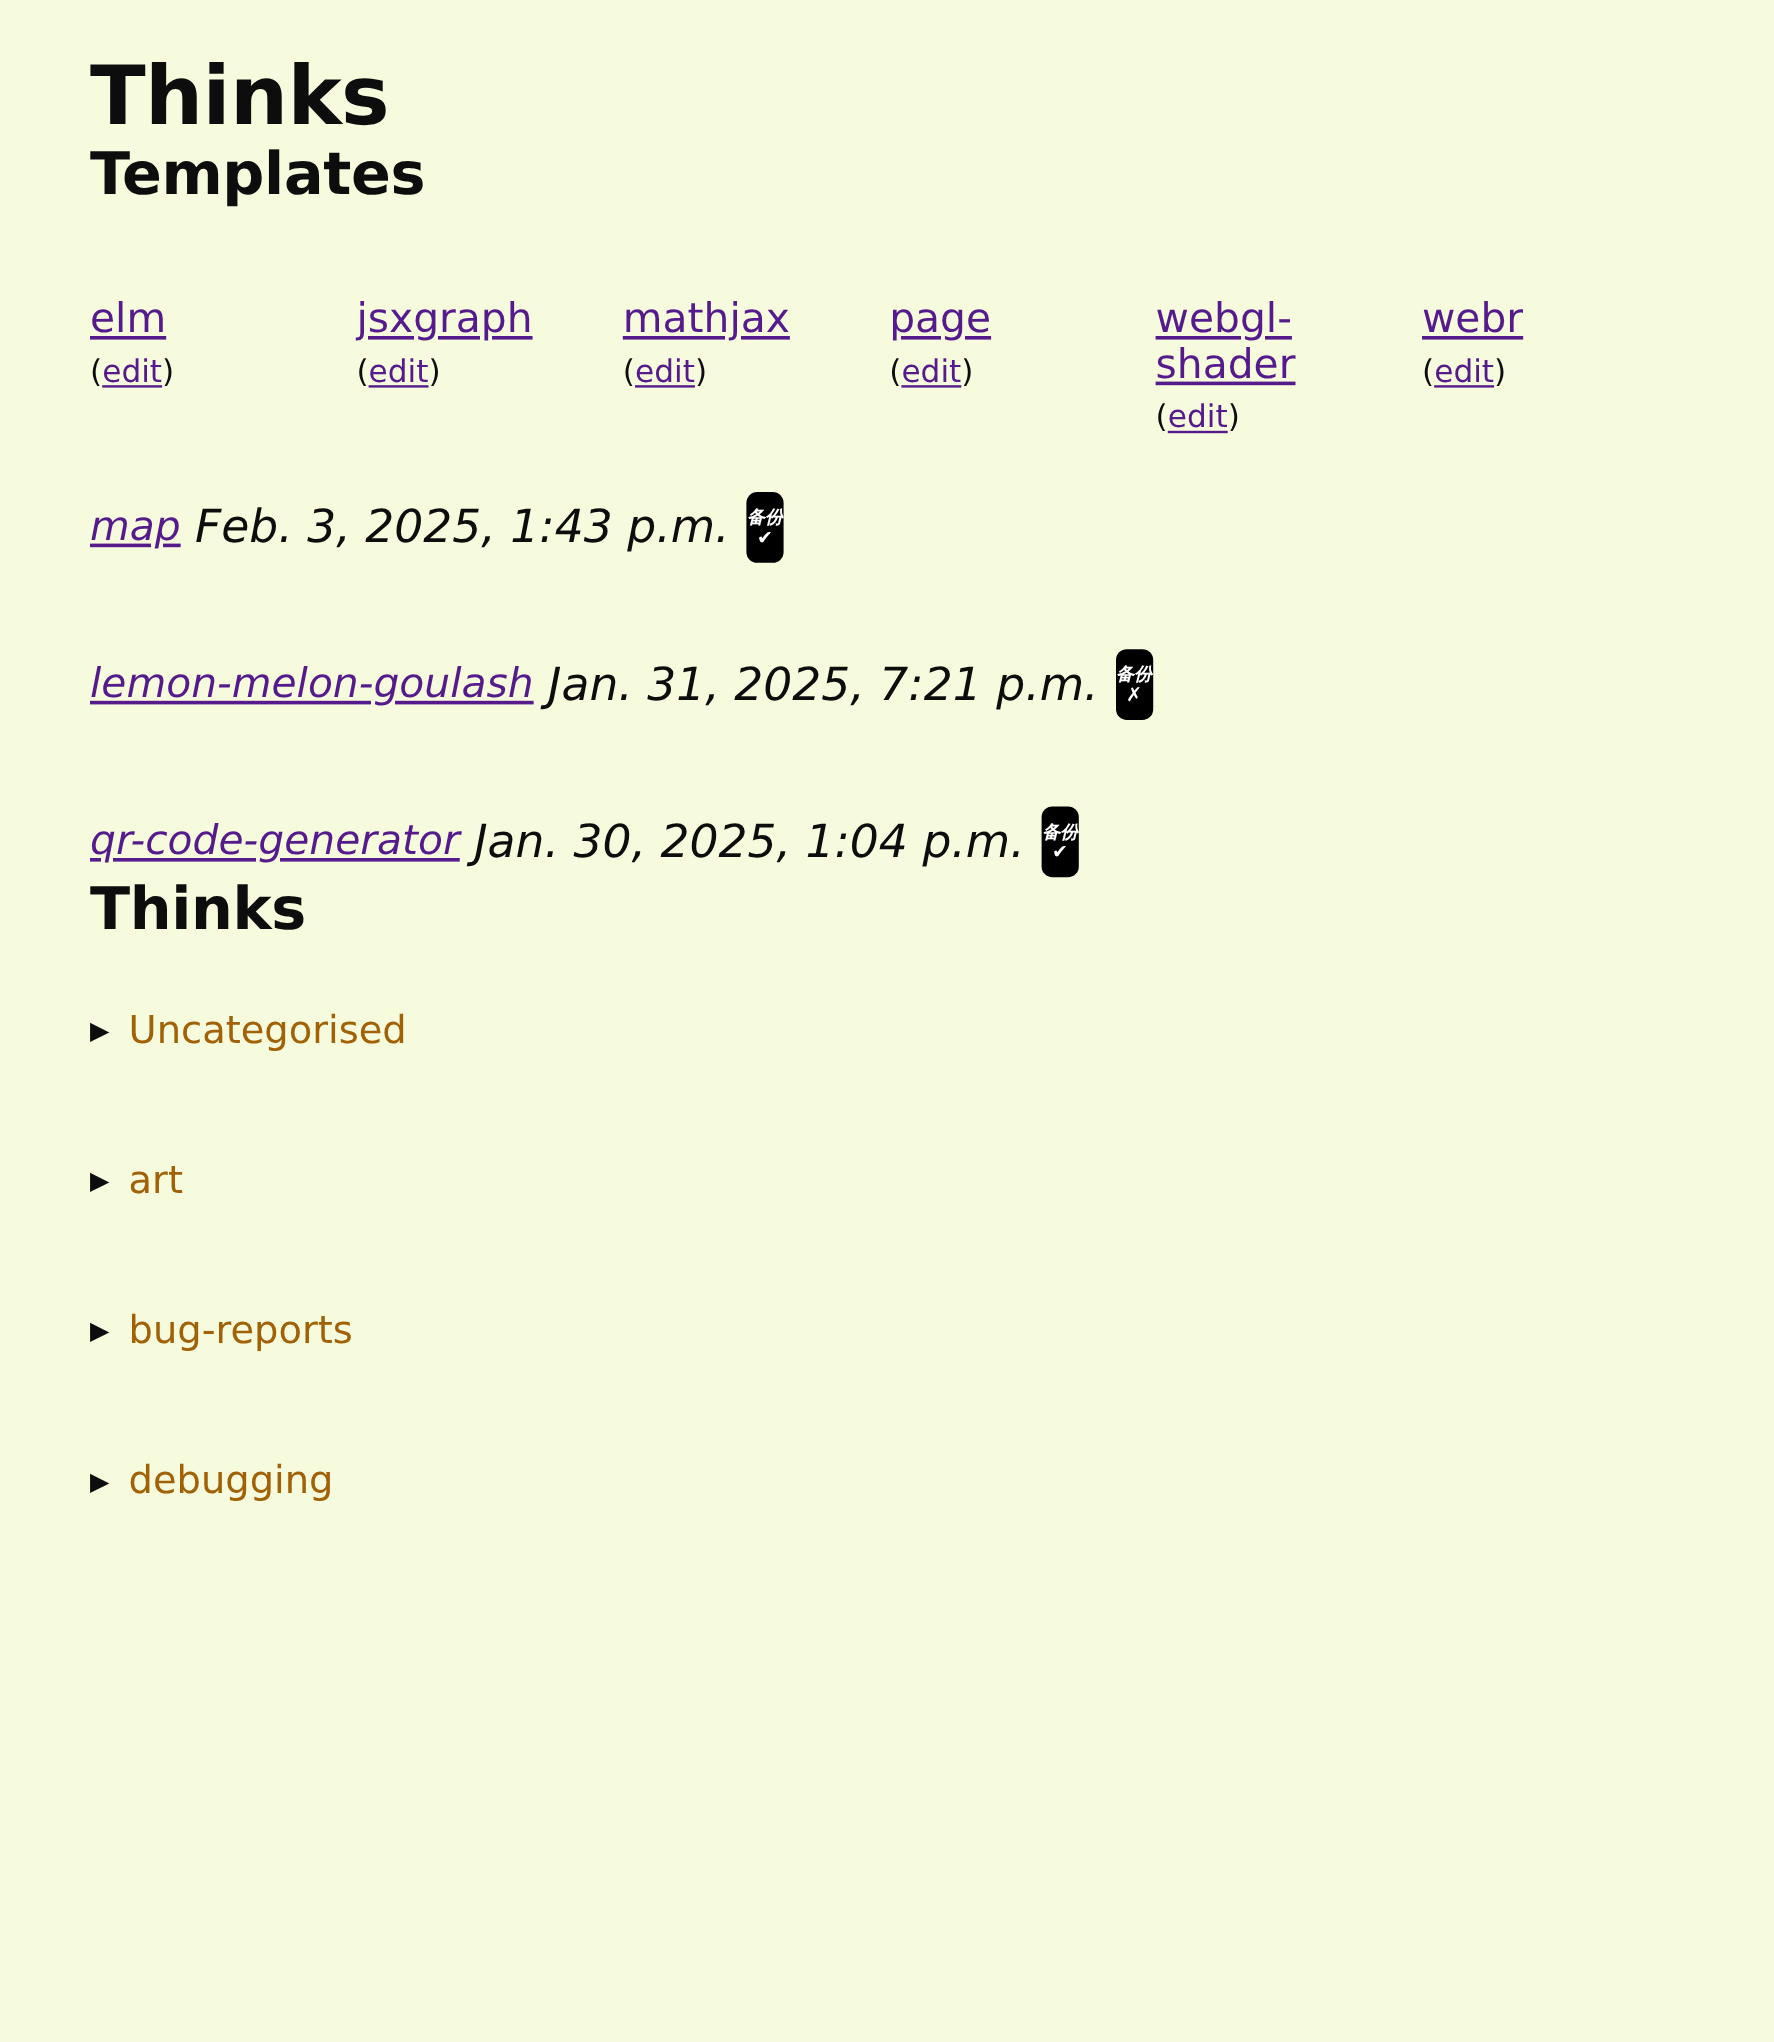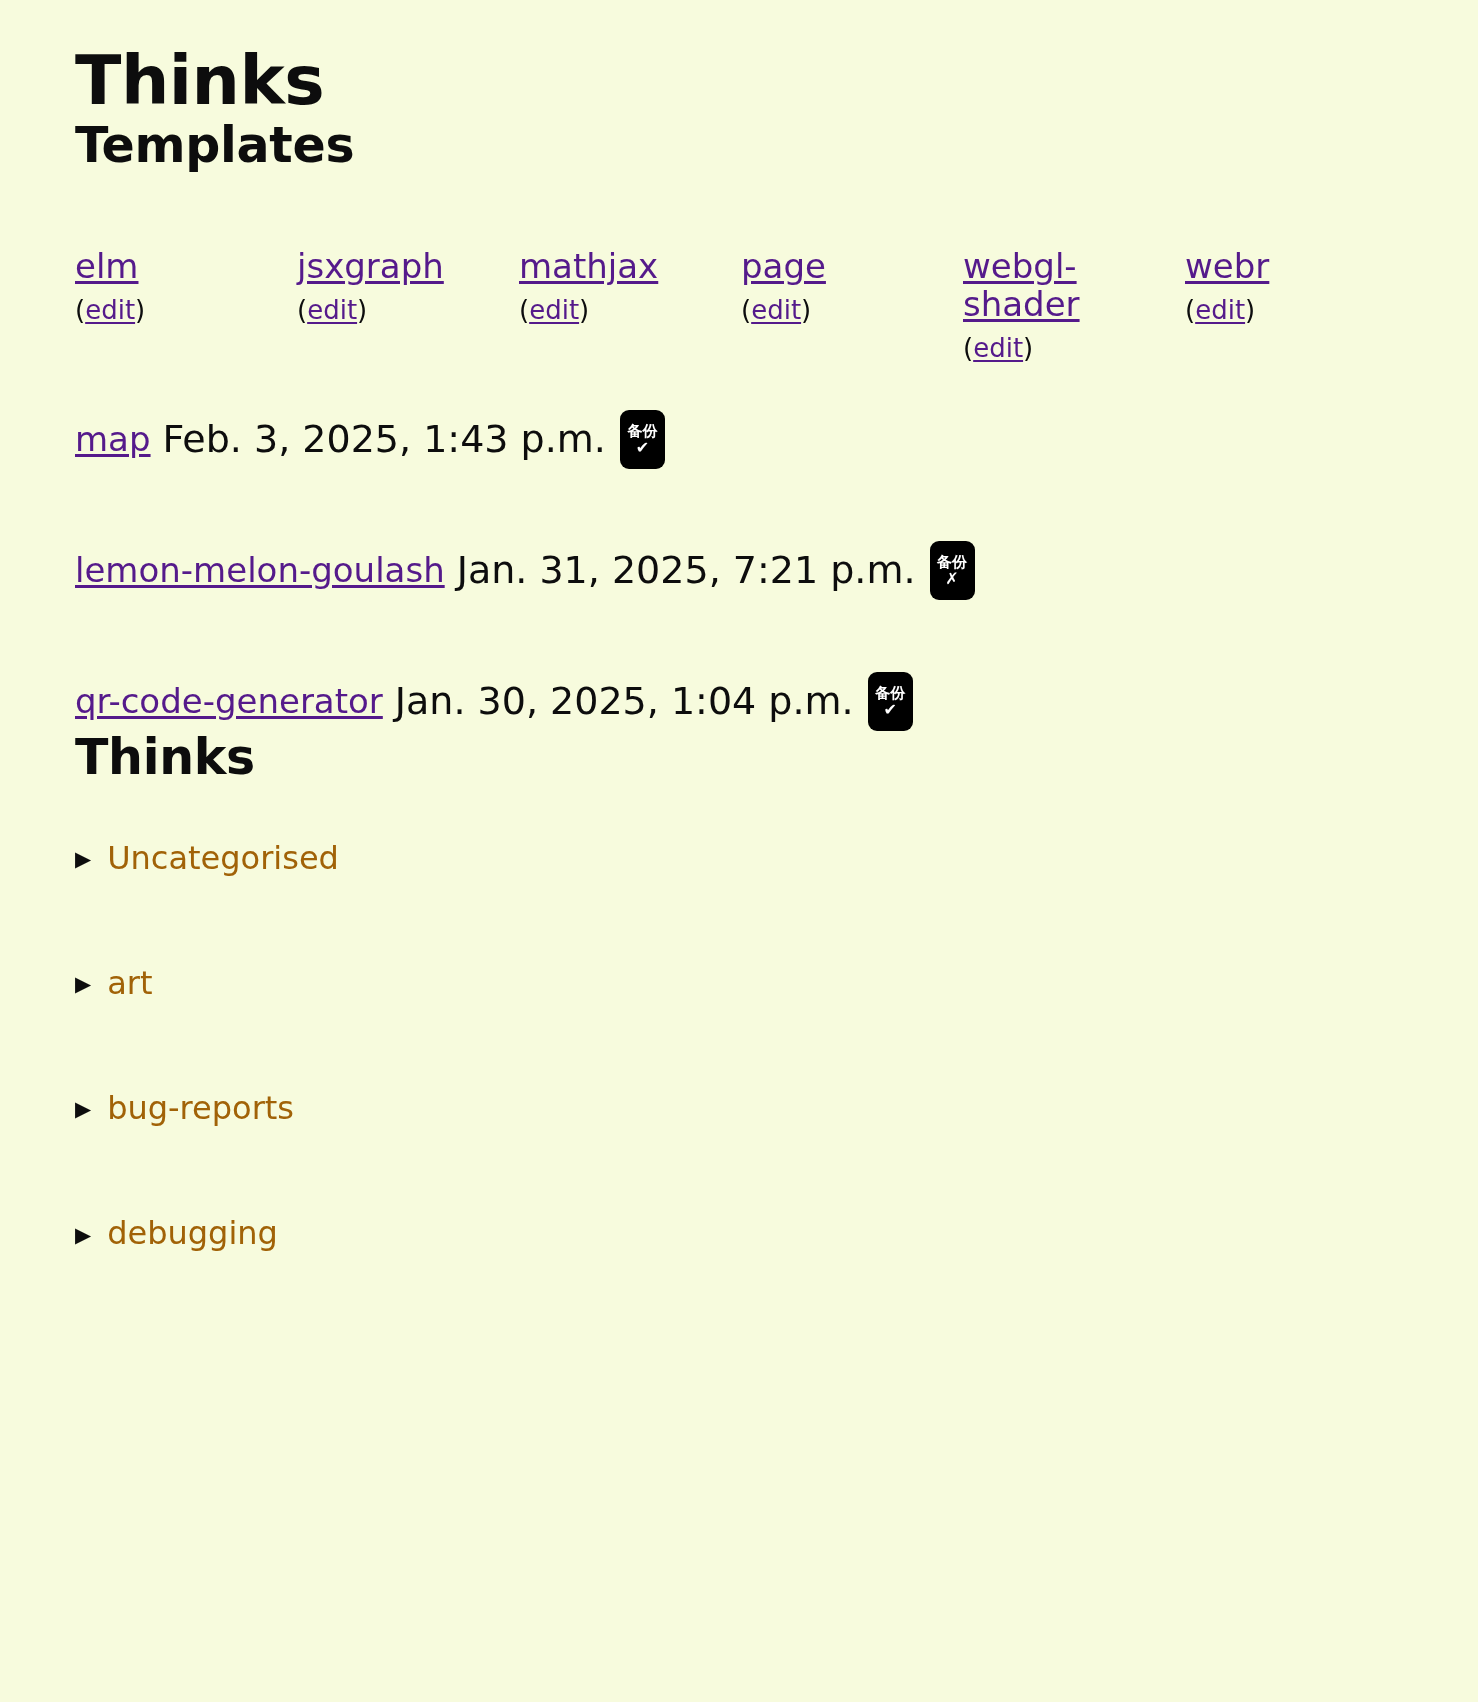--- a/index.html
+++ b/index.html
@@ -72,20 +72,21 @@
   .template-edit .paren { color: #0d0d0d; text-decoration: none; }
 
   
   .recent-list { margin-top: 46px; }
   .recent-item {
     display: flex;
     align-items: center;
     gap: 0;
     margin-bottom: 72px;
     line-height: 1;
+    font-style: italic;
   }
   .recent-item:last-child { margin-bottom: 0; }
   .recent-link {
     font-size: 34px;
     line-height: 1.1;
   }
   .recent-date {
     font-size: 38px;
     line-height: 1.1;
     color: #0d0d0d;
@@ -95,21 +96,21 @@
 
   
   .backup-badge {
     display: inline-flex;
     flex-direction: column;
     align-items: center;
     justify-content: center;
     background: #000000;
     color: #ffffff;
     border-radius: 9px;
-    width: 45px;
+    width: 31px;
     height: 59px;
     margin-left: 14px;
     padding: 2px 0 1px 0;
     flex: 0 0 auto;
     overflow: hidden;
   }
   .backup-badge .bk-char {
     font-size: 15px;
     line-height: 15px;
     font-weight: 700;

